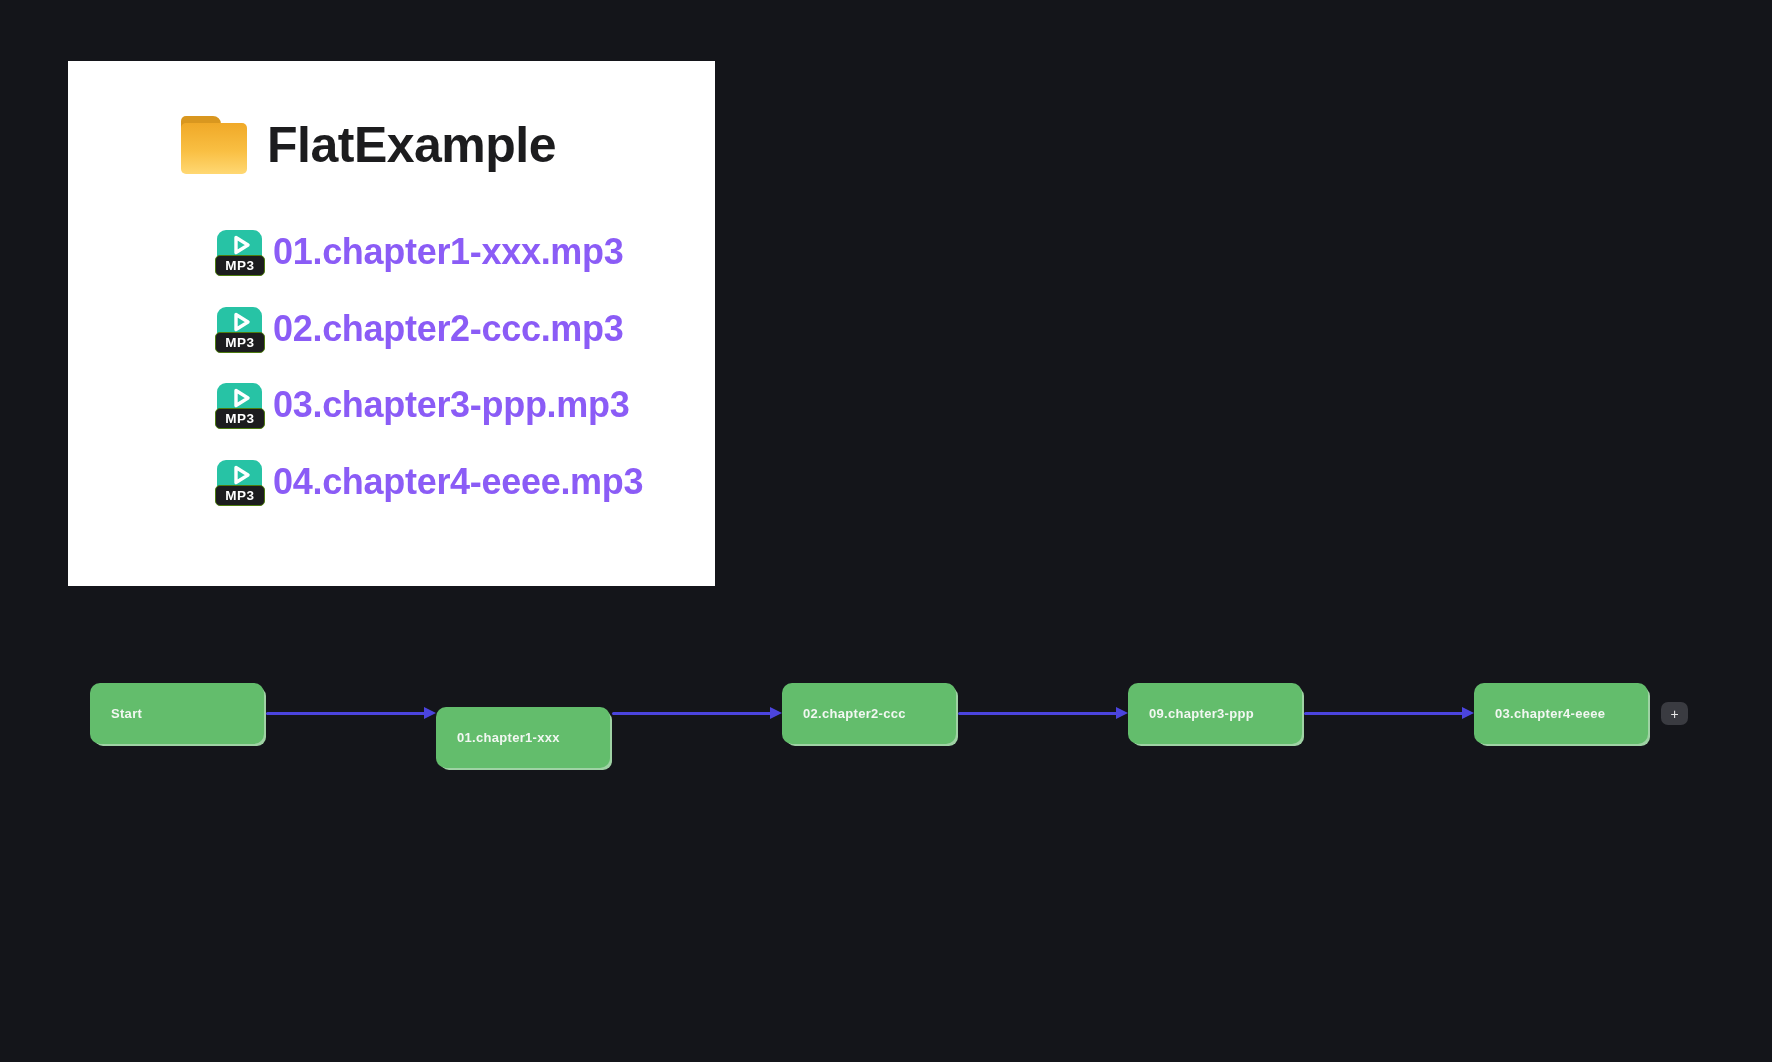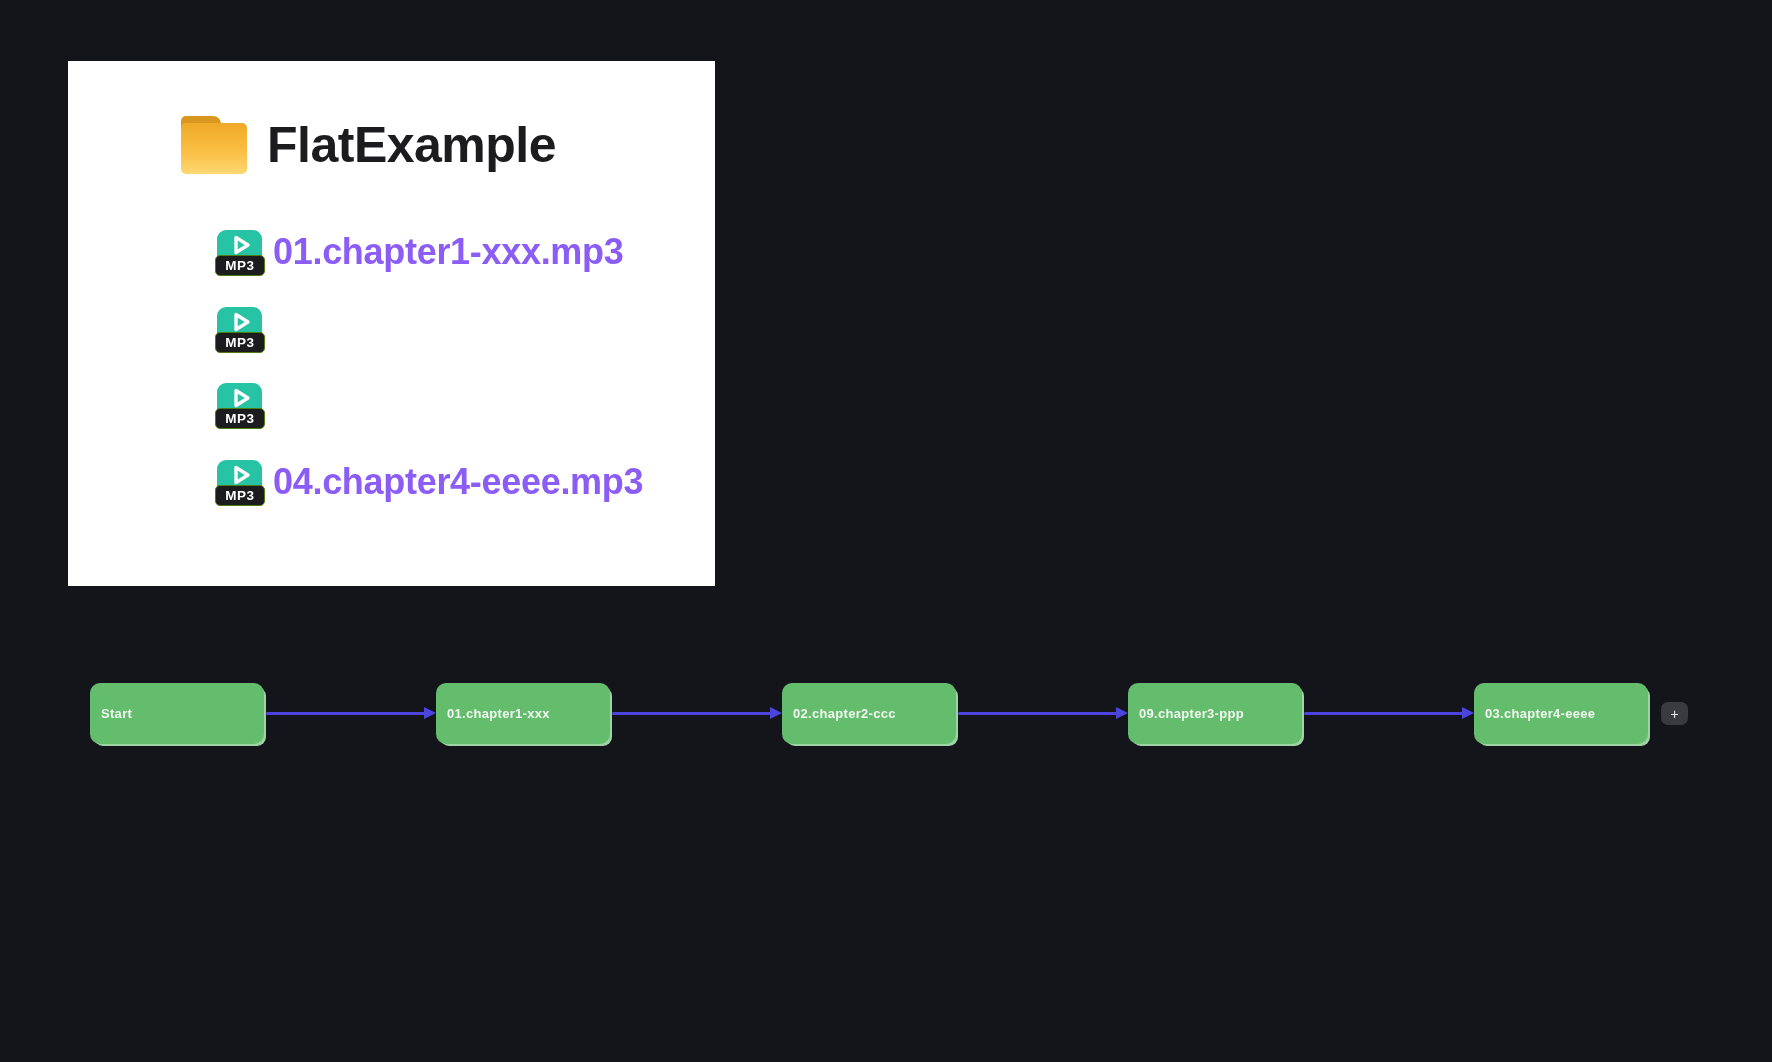--- a/index.html
+++ b/index.html
@@ -88,33 +88,33 @@
 
   
   .flow-node {
     position: absolute;
     top: 683px;
     width: 174px; height: 61px;
     background: #63bd6c;
     border-radius: 10px;
     box-shadow: 3px 3px 0 -1px #9fd2a4;
     display: flex; align-items: center;
-    padding-left: 11px;
+    padding-left: 21px;
     box-sizing: border-box;
     cursor: pointer;
   }
   .flow-node .node-label {
     color: #f2f7f2;
     font-size: 13px;
     font-weight: 600;
     letter-spacing: 0.3px;
     white-space: nowrap;
   }
   .n0 { left: 90px; }
-  .n1 { left: 436px; }
+  .n1 { left: 436px; margin-top: 24px; }
   .n2 { left: 782px; }
   .n3 { left: 1128px; }
   .n4 { left: 1474px; }
 
   .edge {
     position: absolute;
     top: 705px;
     height: 16px;
     width: 172px;
   }
@@ -180,30 +180,32 @@
     </div>
 
     <div class="file-row r1">
       <div class="mp3-icon">
         <div class="tile"></div>
         <svg class="play" viewBox="0 0 24 24">
           <path d="M7 4.5 L19 12 L7 19.5 Z" fill="none" stroke="#ffffff" stroke-width="3.4" stroke-linejoin="round"></path>
         </svg>
         <div class="band">MP3</div>
       </div>
+      <div class="file-name">02.chapter2-ccc.mp3</div>
     </div>
 
     <div class="file-row r2">
       <div class="mp3-icon">
         <div class="tile"></div>
         <svg class="play" viewBox="0 0 24 24">
           <path d="M7 4.5 L19 12 L7 19.5 Z" fill="none" stroke="#ffffff" stroke-width="3.4" stroke-linejoin="round"></path>
         </svg>
         <div class="band">MP3</div>
       </div>
+      <div class="file-name">03.chapter3-ppp.mp3</div>
     </div>
 
     <div class="file-row r3">
       <div class="mp3-icon">
         <div class="tile"></div>
         <svg class="play" viewBox="0 0 24 24">
           <path d="M7 4.5 L19 12 L7 19.5 Z" fill="none" stroke="#ffffff" stroke-width="3.4" stroke-linejoin="round"></path>
         </svg>
         <div class="band">MP3</div>
       </div>

